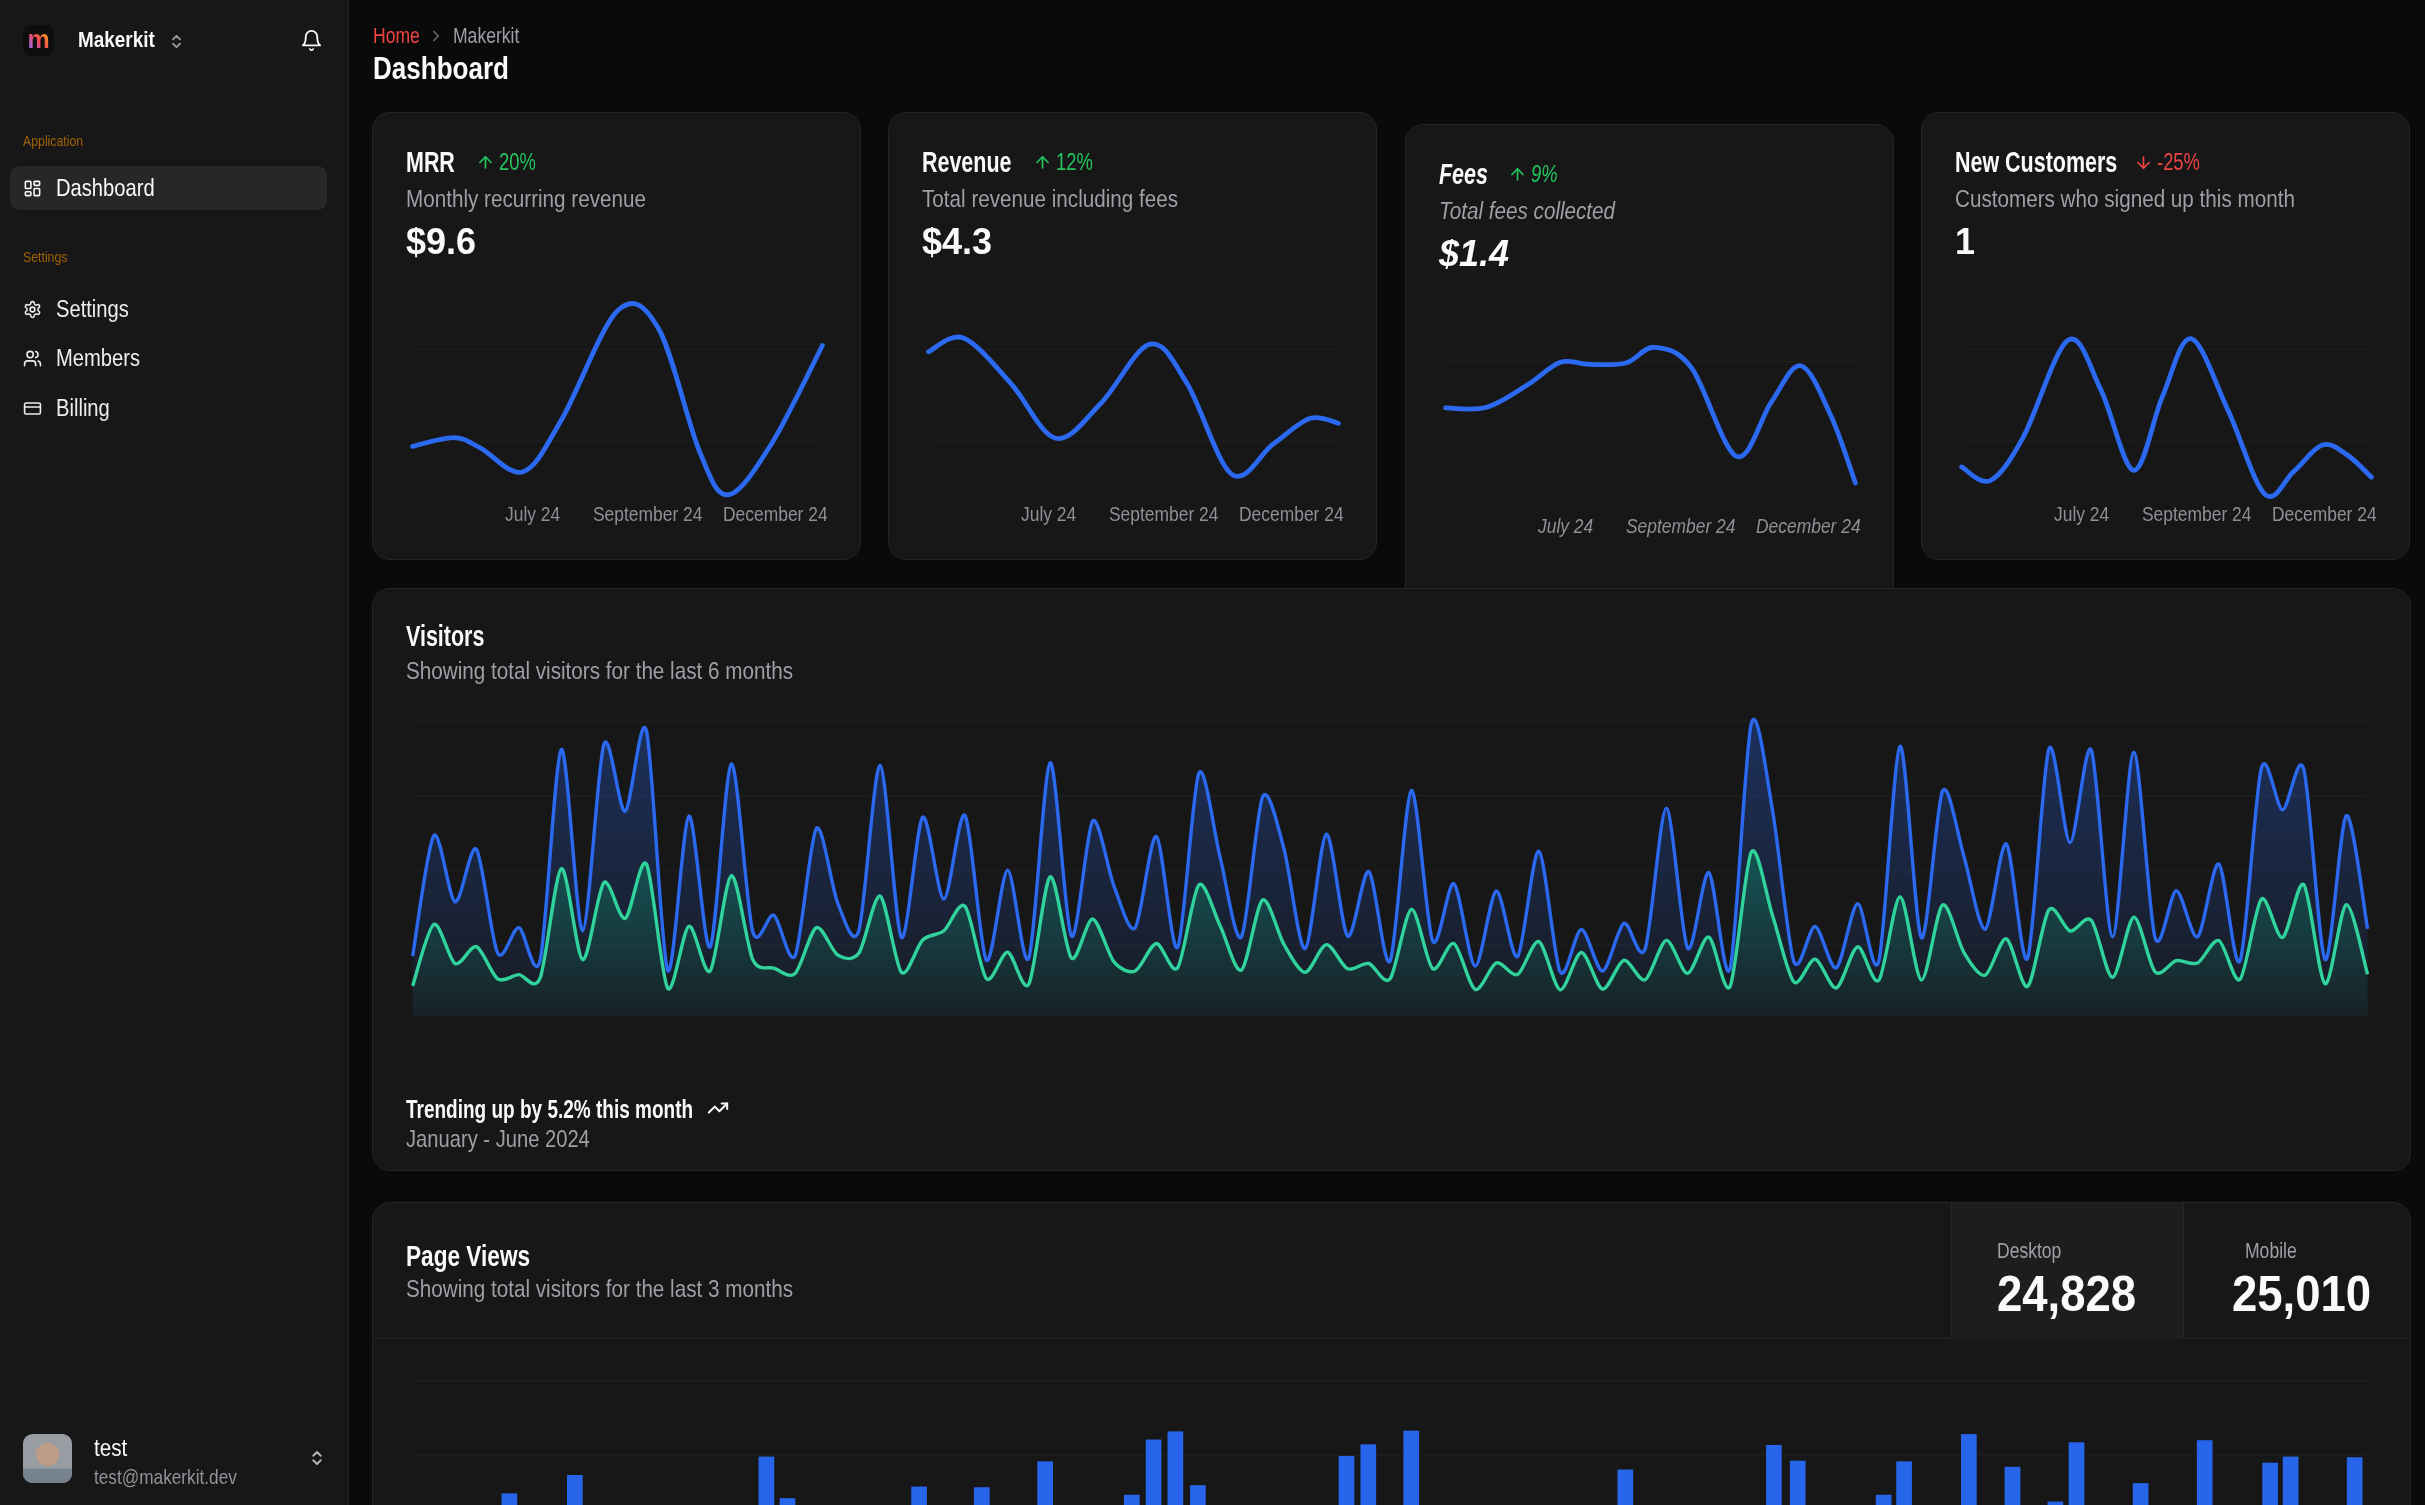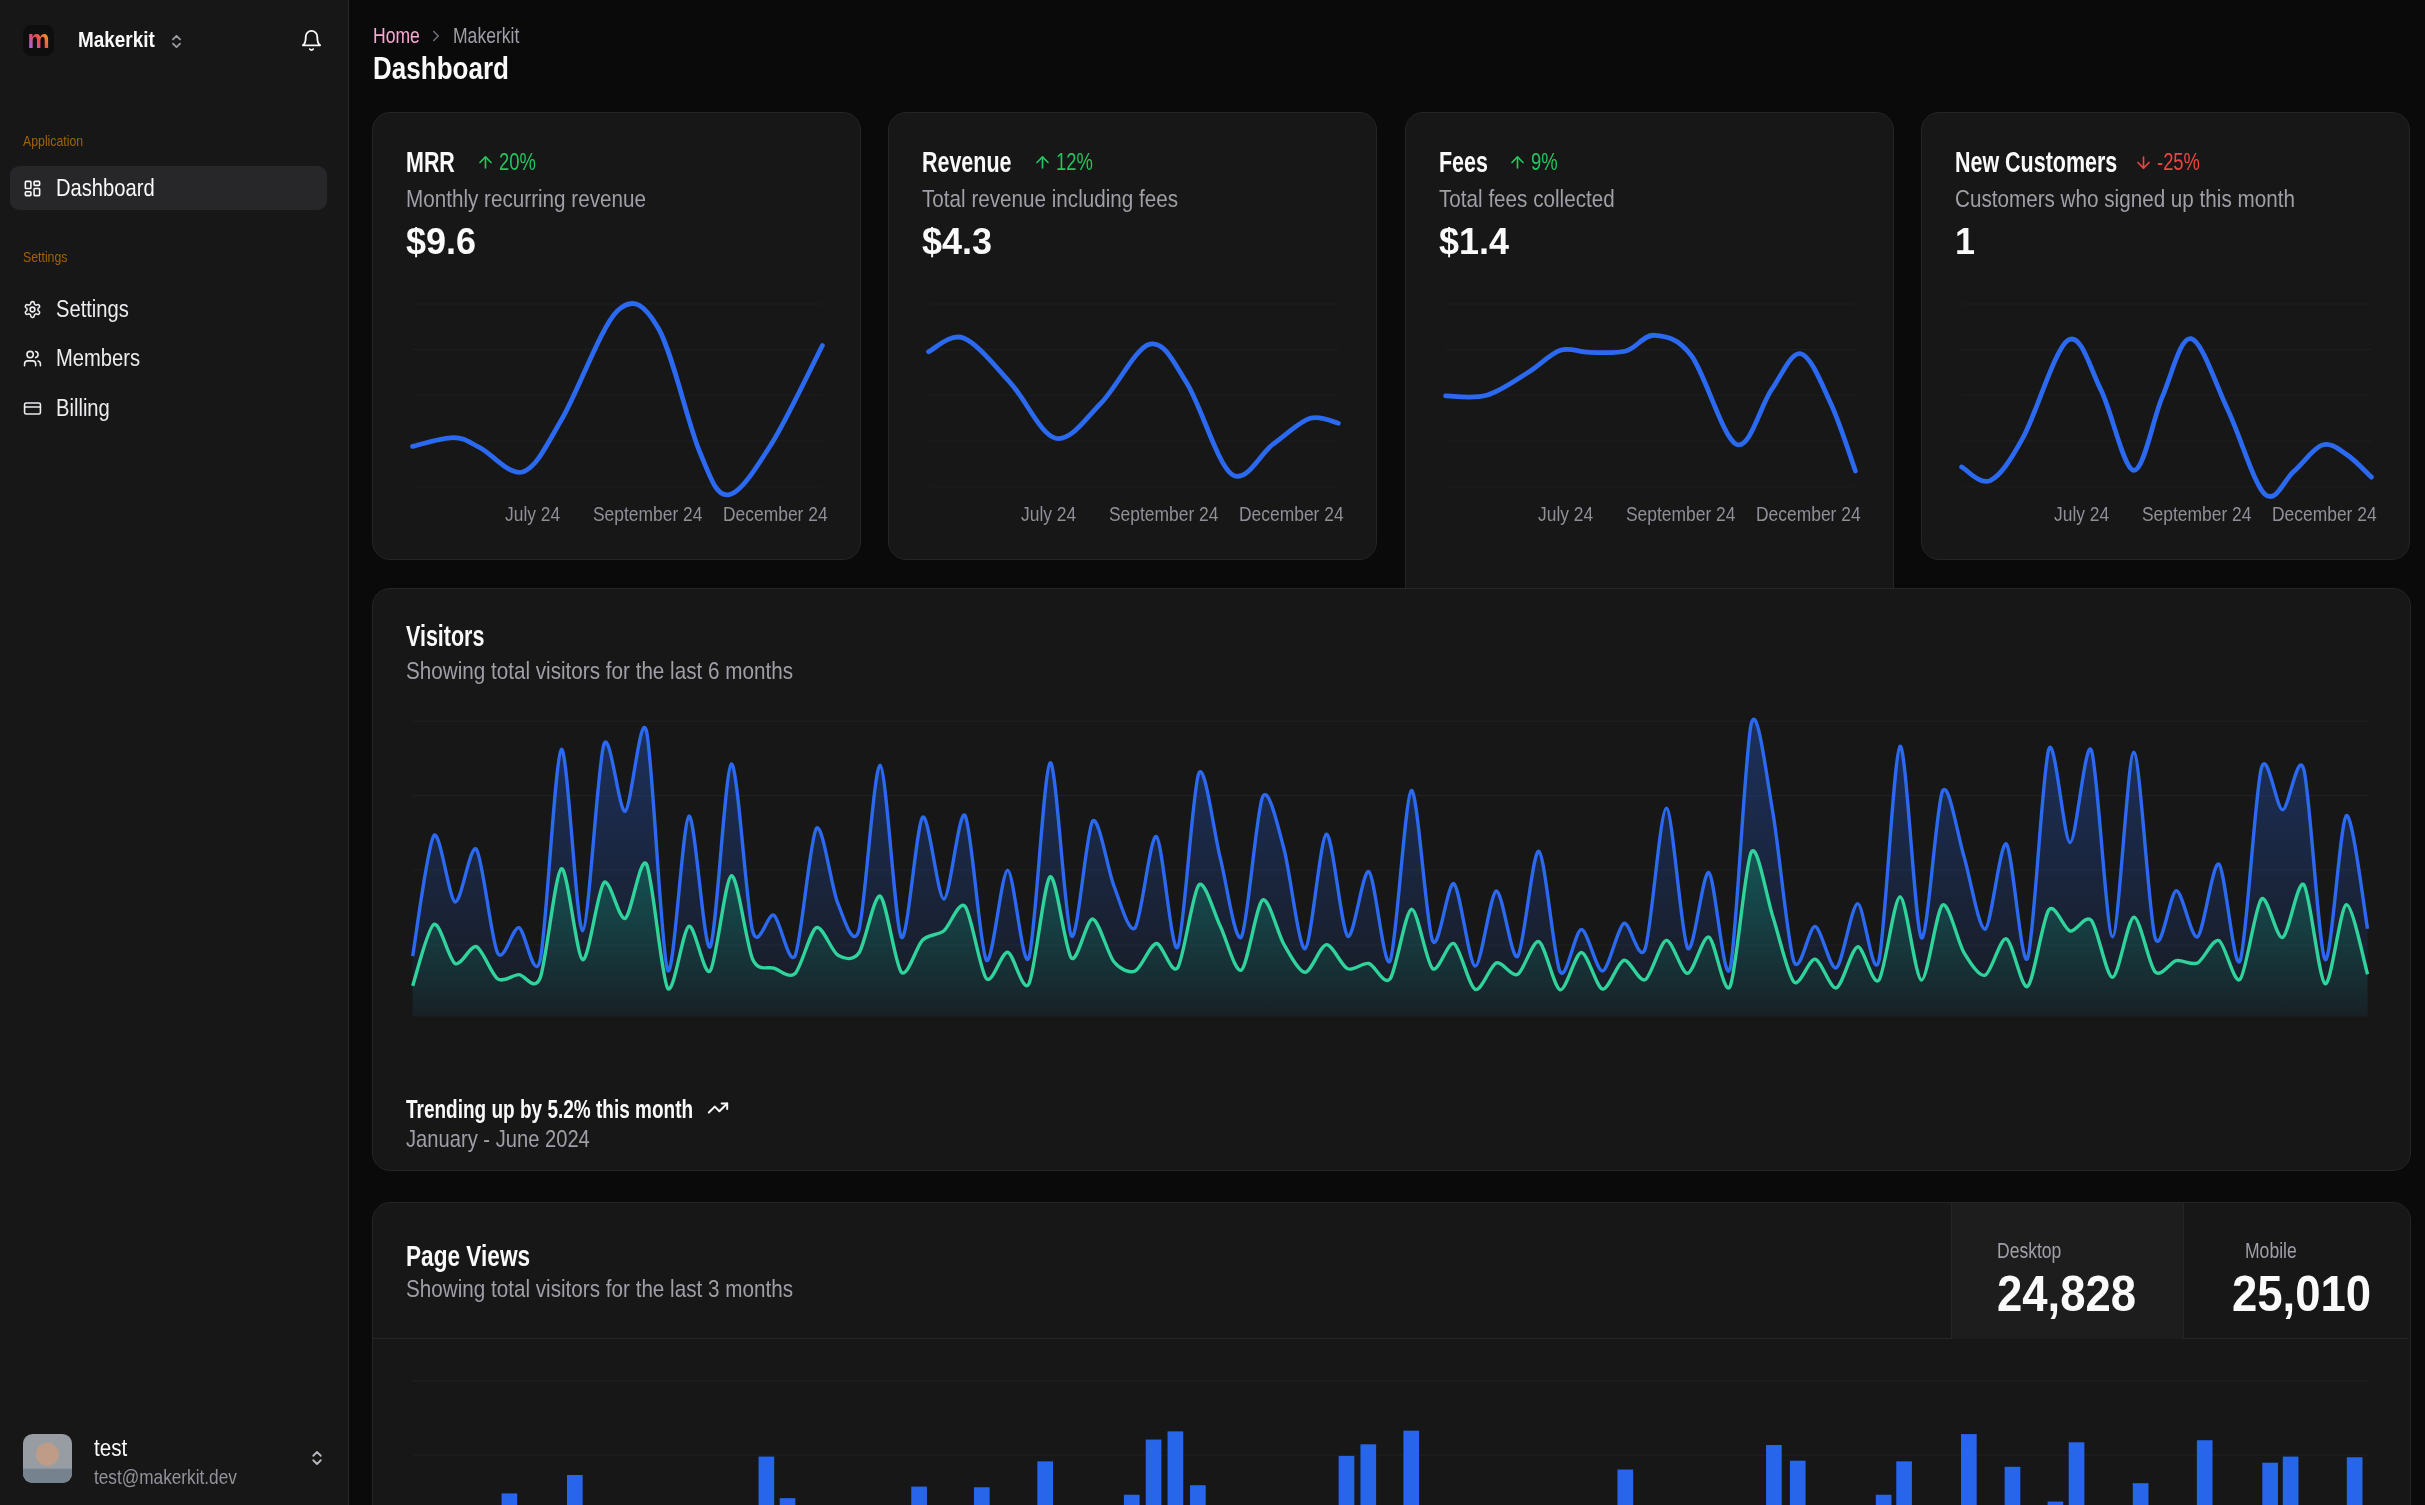--- a/index.html
+++ b/index.html
@@ -97,21 +97,21 @@
     <div class="abs" style="left:71px;top:0px;font-size:24.6px;color:#fafafa;"><span class="cx84">test</span></div>
     <div class="abs" style="left:71px;top:31px;font-size:21px;color:#93939b;"><span class="cx82">test@makerkit.dev</span></div>
     <div class="abs" style="left:285px;top:15px;"><svg width="18" height="18" viewBox="0 0 24 24" fill="none" stroke="#b8b8c0" stroke-width="2.4" stroke-linecap="round" stroke-linejoin="round">
           <path d="m7 15 5 5 5-5"></path>
           <path d="m7 9 5-5 5 5"></path>
         </svg></div>
   </div>
 </div>
 
 <div id="main">
-  <div class="abs" style="left:22.5px;top:23px;font-size:22.5px;color:#f9a8d4;"><span class="cx78">Home</span></div>
+  <div class="abs" style="left:22.5px;top:23px;font-size:22.5px;color:#ef4444;"><span class="cx78">Home</span></div>
   <div class="abs" style="left:77px;top:27px;"><svg width="18" height="18" viewBox="0 0 24 24" fill="none" stroke="#6b6b74" stroke-width="2.2" stroke-linecap="round" stroke-linejoin="round">
         <path d="m9 18 6-6-6-6"></path>
       </svg></div>
   <div class="abs" style="left:103px;top:23px;font-size:22.5px;color:#9f9fa8;"><span class="cx78">Makerkit</span></div>
   <div id="h1"><span class="cx84">Dashboard</span></div>
 
 <div class="card" style="left:22px;top:112px;width:489px;height:448px;">
   <div class="ct-row">
         <span class="ct cx74">MRR</span>
       </div>
@@ -158,21 +158,21 @@
       <line x1="58" y1="414" x2="659" y2="414"></line>
           <line x1="58" y1="481" x2="659" y2="481"></line>
       <line x1="58" y1="548" x2="659" y2="548"></line>
     </g>
     <path d="M 58.0 350.0 C 66.5 346.7 89.1 322.3 109.1 330.0 C 129.1 337.7 155.7 371.5 178.2 396.0 C 200.7 420.5 222.3 472.0 244.3 477.0 C 266.3 482.0 287.4 449.0 310.4 426.0 C 333.5 403.0 361.5 344.0 382.5 339.0 C 403.6 334.0 416.6 364.2 436.6 396.0 C 456.7 427.8 481.7 515.0 502.7 530.0 C 523.8 545.0 543.8 499.7 562.8 486.0 C 581.9 472.3 600.9 453.2 616.9 448.0 C 633.0 442.8 652.0 453.8 659.0 455.0" fill="none" stroke="#2b69f1" stroke-width="7" stroke-linecap="round"></path>
   </svg>
   <span class="xlab" style="left:132px;">July 24</span>
   <span class="xlab" style="left:220px;">September 24</span>
   <span class="xlab" style="left:350px;">December 24</span>
 </div>
-<div class="card" style="left:1055px;top:112px;width:489px;height:567px;">
+<div class="card" style="left:1055px;top:124px;width:489px;height:567px;font-style:italic;">
   <div class="ct-row">
         <span class="ct cx74">Fees</span>
       </div>
   <div class="pct" style="left:102px;color:#22c55e">
         <svg width="19" height="19" viewBox="0 0 24 24" fill="none" stroke="#22c55e" stroke-width="2.1" stroke-linecap="round" stroke-linejoin="round">
           <path d="M12 19V5"></path>
           <path d="m5 12 7-7 7 7"></path>
         </svg>
         <span class="cx80">9%</span>
       </div>

